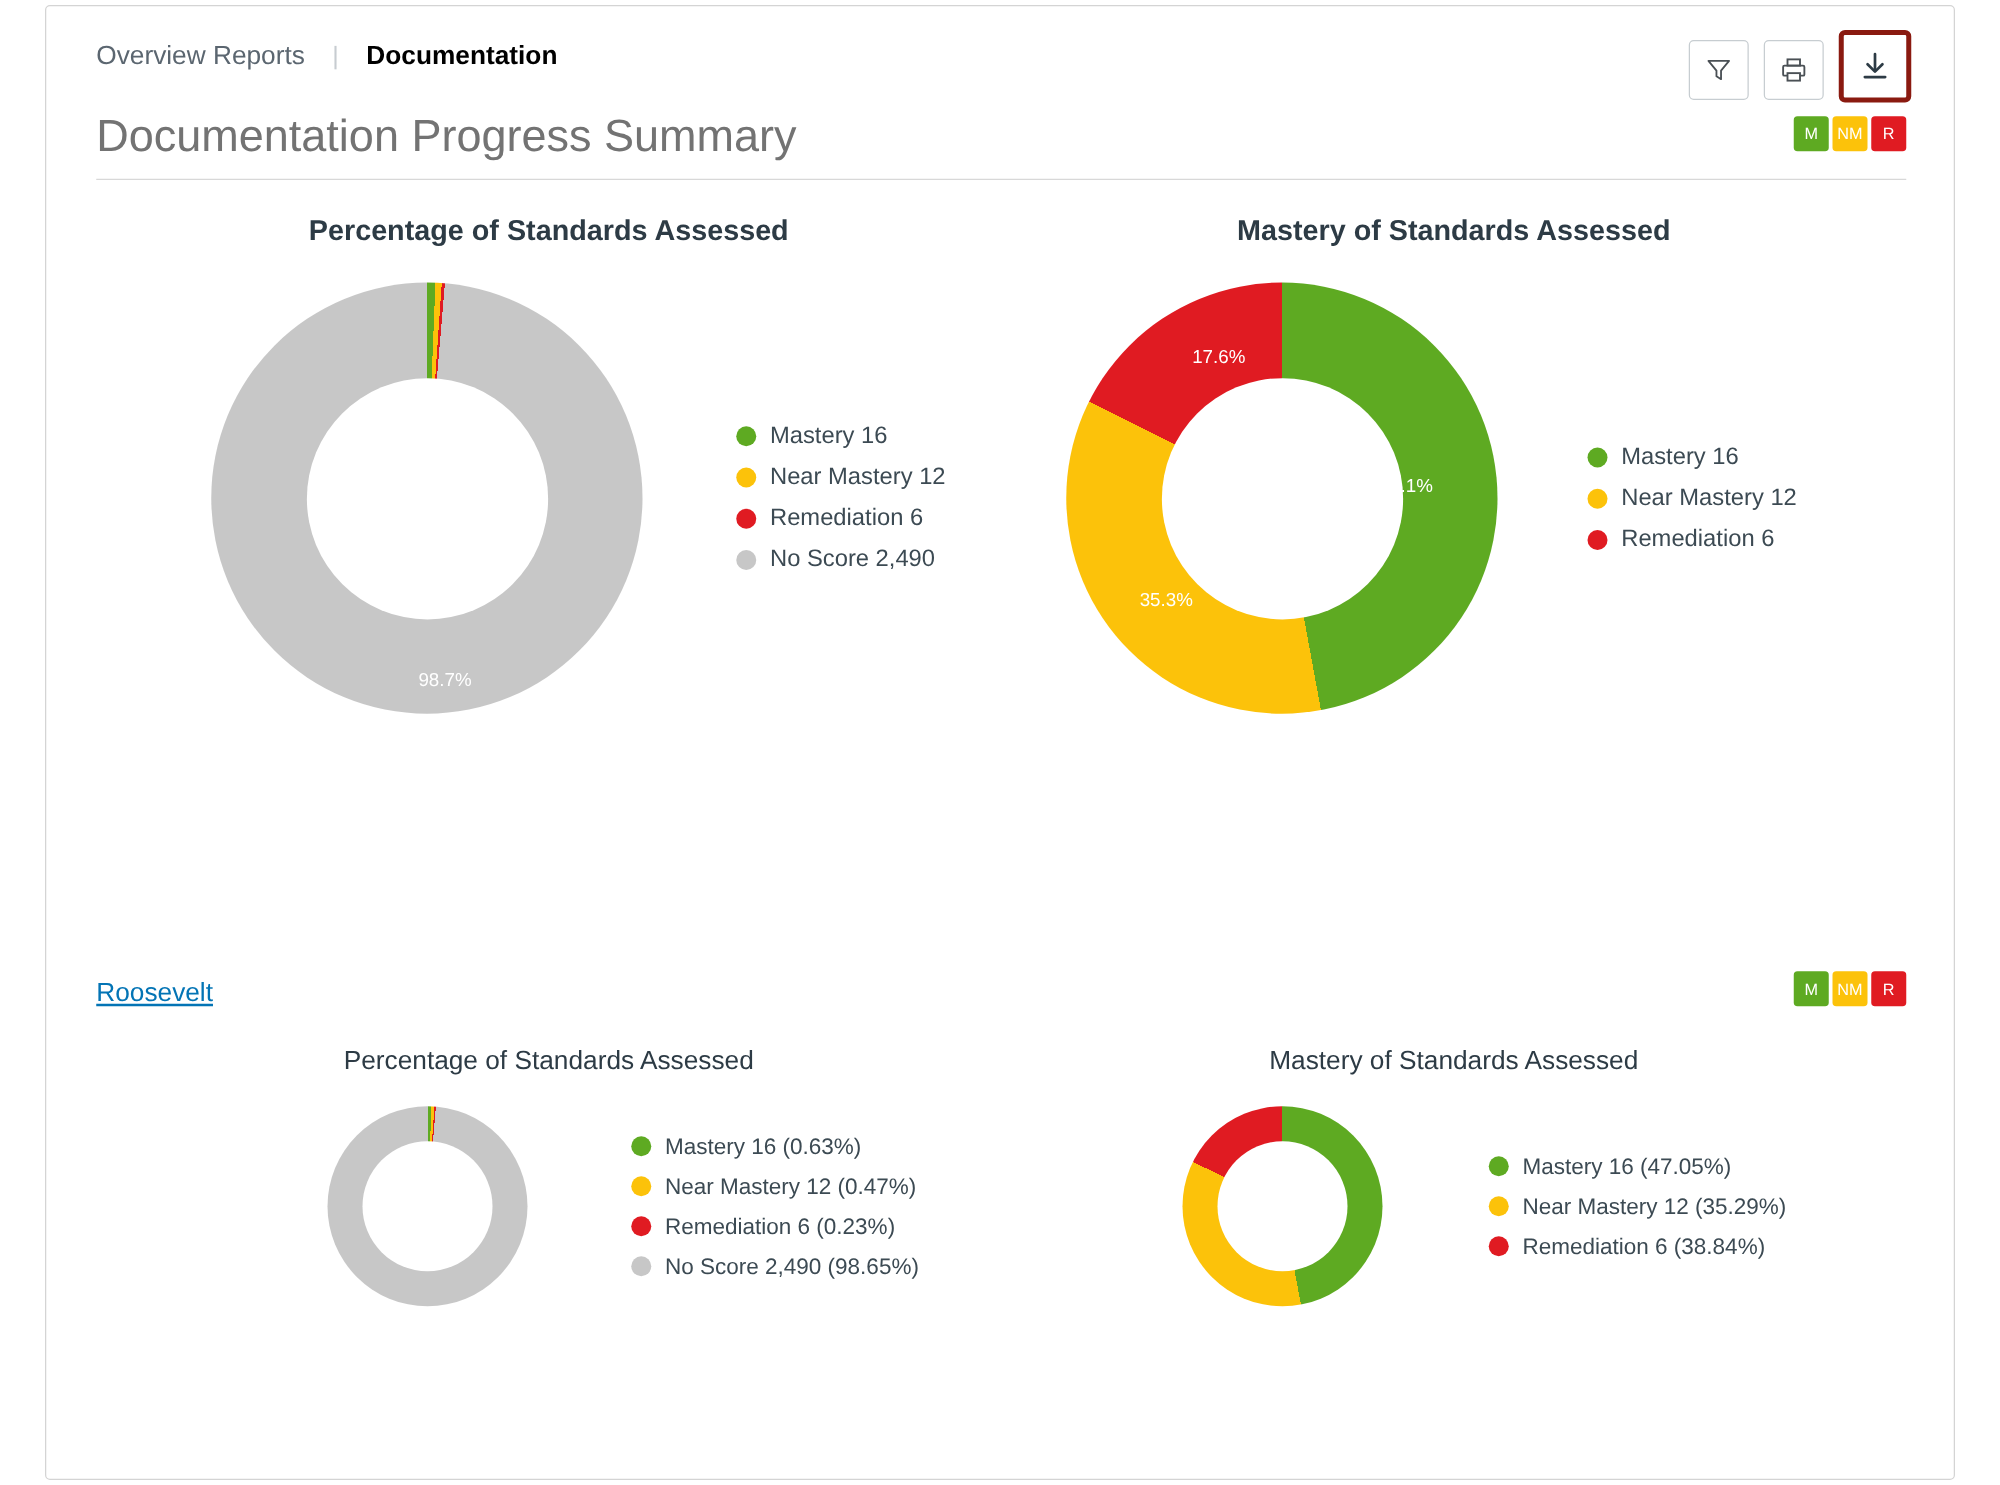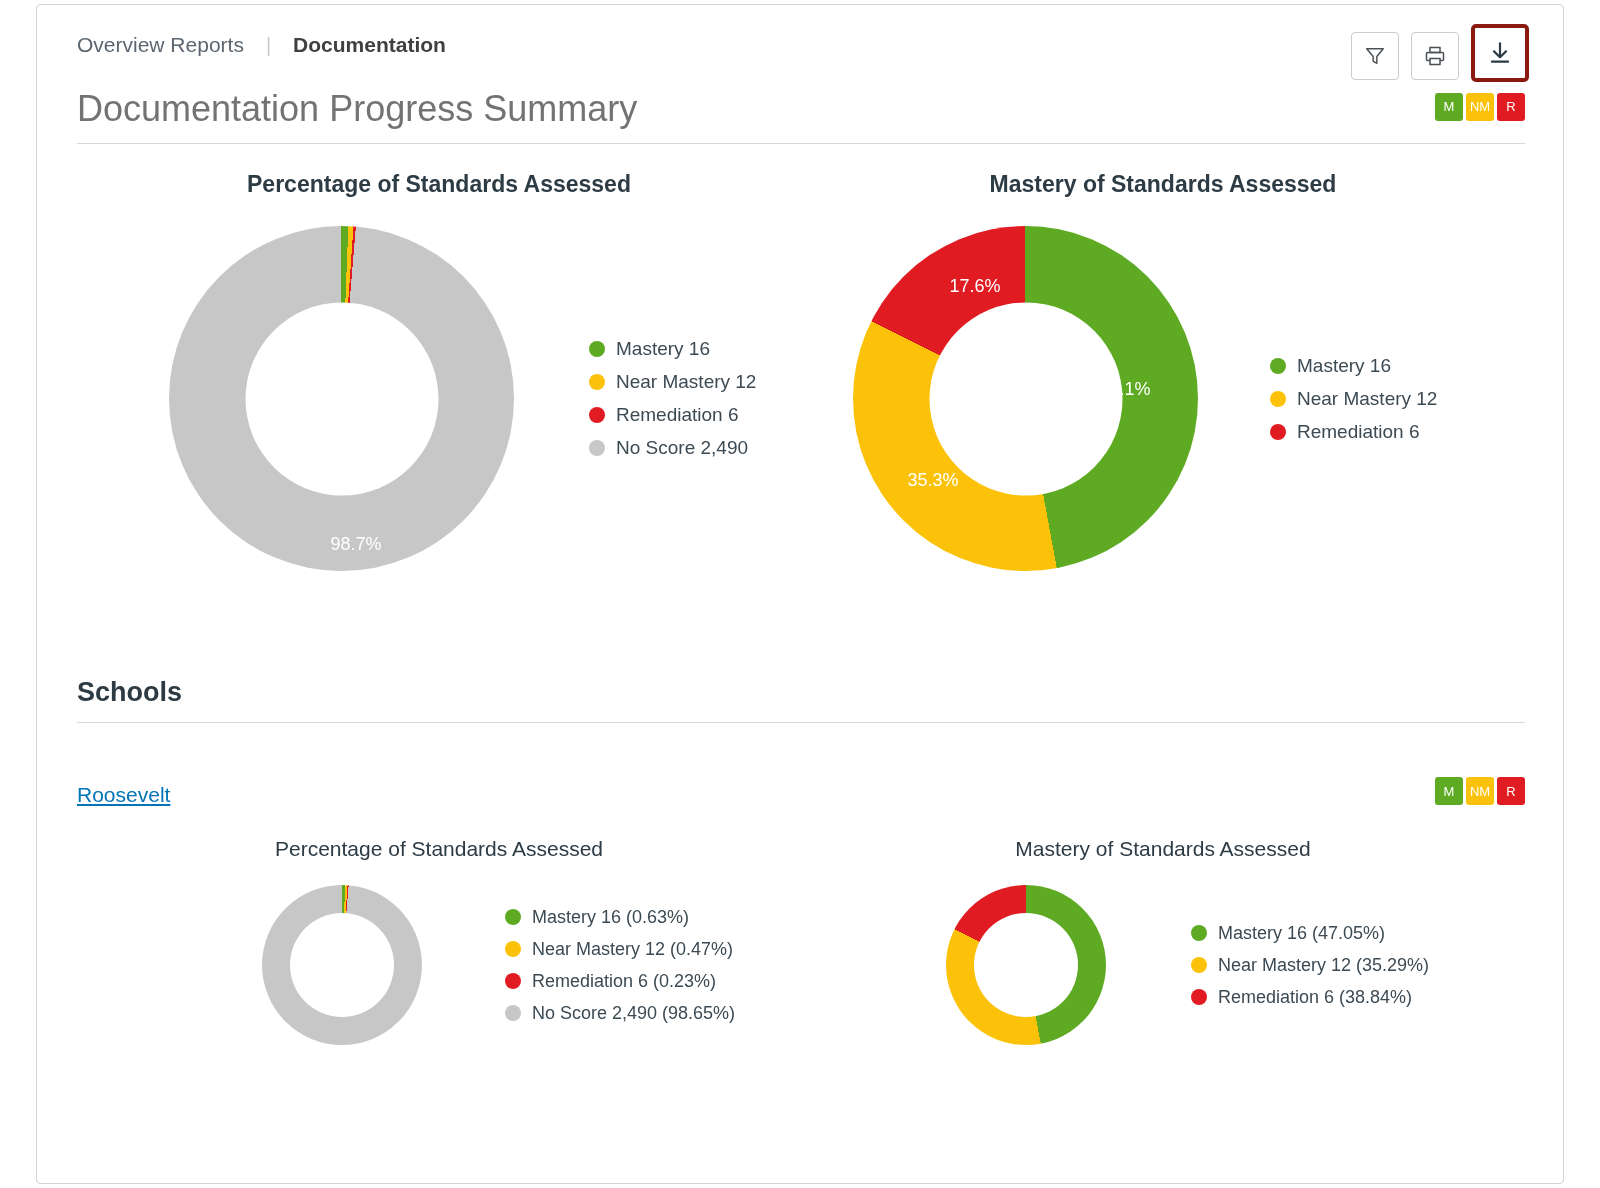--- a/index.html
+++ b/index.html
@@ -48,21 +48,21 @@
   .crumb-link {
     color: #5b6670;
     text-decoration: none;
     cursor: pointer;
   }
   .crumb-sep {
     color: #c7ccd1;
     font-size: 20px;
   }
   .crumb-current {
-    color: #404040;
+    color: #000000;
     font-weight: bold;
   }
   .topbar-actions {
     position: absolute;
     right: 34px;
     top: 24px;
     display: flex;
     gap: 12px;
     align-items: center;
   }
@@ -158,21 +158,21 @@
   .donut .hole {
     position: absolute;
     background: #fff;
     border-radius: 50%;
     left: 50%; top: 50%;
     transform: translate(-50%, -50%);
   }
   .slice-label {
     position: absolute;
     color: #fff;
-    font-size: 18px;
+    font-size: 15px;
     transform: translate(-50%, -50%);
     white-space: nowrap;
   }
   .slice-label.gray { color: #ffffff; }
 
   .legend {
     margin-left: 28px;
     display: flex;
     flex-direction: column;
     gap: 11px;
@@ -329,23 +329,20 @@
                 <span class="dot" style="background:#e01b22"></span>
                 <span>Remediation 6</span>
               </div>
             </div>
           </div>
         </div>
 
       </div>
     </div>
 
-    <div class="schools-header">
-      <h2 class="schools-title">Schools</h2>
-    </div>
 
     <div class="school-row">
       <a class="school-link" href="#">Roosevelt</a>
       <div class="legend-chips">
         <span class="chip" style="background:#5eaa22">M</span>
         <span class="chip" style="background:#fcc20a">NM</span>
         <span class="chip" style="background:#e01b22">R</span>
       </div>
     </div>
 

